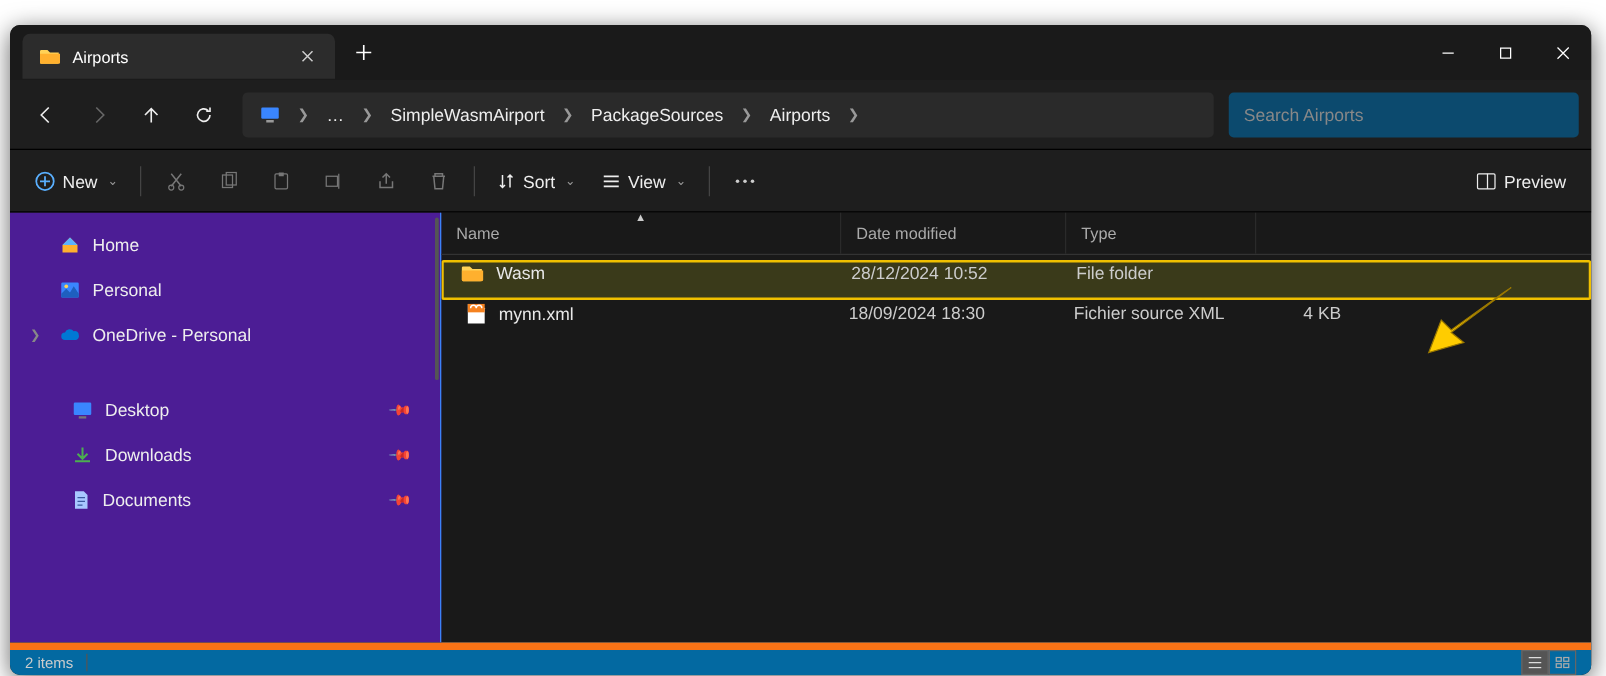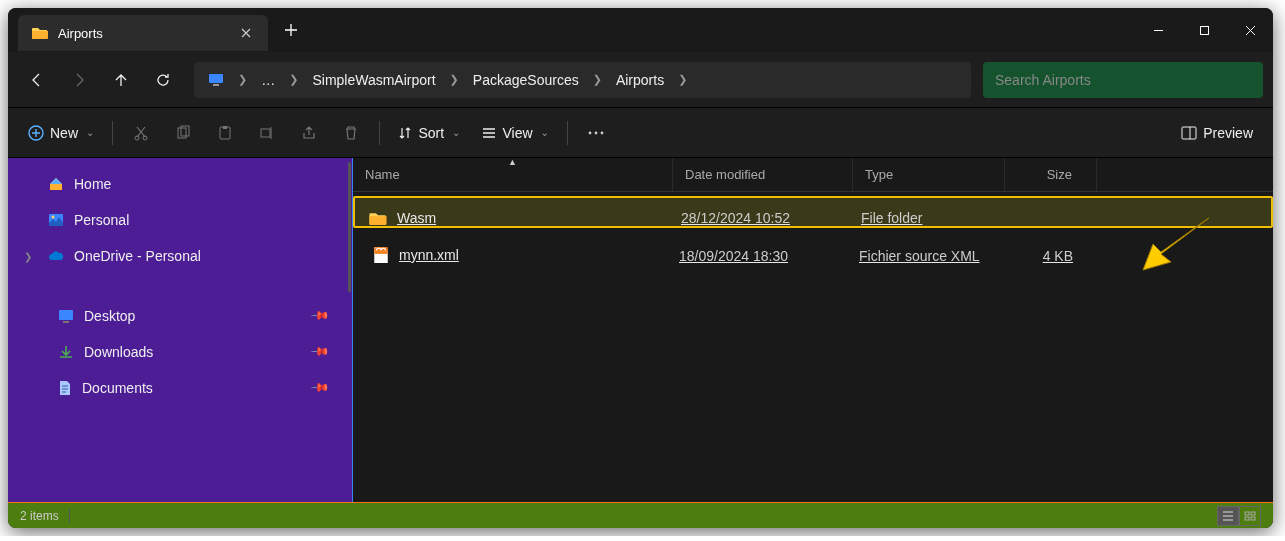--- a/index.html
+++ b/index.html
@@ -6,20 +6,21 @@
 body { background: #fff; padding: 8px; }
 .window {
   width: 1265px; height: 520px;
   background: #1a1a1a;
   border-radius: 8px;
   box-shadow: 0 4px 20px rgba(0,0,0,0.6);
   overflow: hidden;
   display: flex; flex-direction: column;
   color: #e8e8e8;
   position: relative;
+  margin-top: 12px;
 }
 .titlebar { height: 44px; display: flex; align-items: center; background: #1a1a1a; }
 .tab {
   display: flex; align-items: center; gap: 10px;
   background: #2c2c2c; height: 36px;
   margin: 6px 0 0 10px; padding: 0 14px;
   border-radius: 6px 6px 0 0;
   min-width: 250px;
   position: relative;
 }
@@ -37,21 +38,21 @@
 .addr {
   flex: 1; display:flex; align-items:center; height:36px;
   background:#2a2a2a; border-radius:4px; margin: 0 8px;
   padding: 0 6px; gap:2px;
 }
 .addr-seg { display:flex; align-items:center; gap:2px; }
 .addr-seg .seg-btn { padding: 6px 8px; font-size:14px; color:#eee; border-radius:3px; white-space:nowrap;}
 .addr-seg .chev { color:#999; padding:6px 4px; font-size:11px;}
 
 .search {
-  width: 280px; height:36px; background:#14532d; border-radius:4px;
+  width: 280px; height:36px; background:#0c4a6e; border-radius:4px;
   border:none; color:#aaa; padding: 0 12px; font-size:14px;
 }
 .search::placeholder { color:#888; }
 
 .toolbar { height: 50px; display:flex; align-items:center; padding: 0 10px; gap:2px; background:#1e1e1e; border-bottom:1px solid #000;}
 .tb-btn { height:36px; padding: 0 10px; display:flex; align-items:center; gap:6px; border-radius:4px; color:#eee; font-size:14px;}
 .tb-btn.ico { width:40px; justify-content:center; padding:0; color:#888;}
 .tb-btn.ico.dim { color:#555; }
 .tb-sep { width:1px; height:24px; background:#444; margin: 0 6px; }
 .tb-spacer { flex:1; }
@@ -69,29 +70,29 @@
 .main { flex:1; display:flex; flex-direction:column; background:#191919;}
 .cols { display:flex; height:34px; border-bottom:1px solid #333; color:#aaa; font-size:13px; position:relative;}
 .col { display:flex; align-items:center; padding:0 12px; border-right:1px solid #2a2a2a;}
 .col.name { width:320px; position:relative;}
 .col.date { width:180px; }
 .col.type { width:152px; }
 .col.size { width:92px; justify-content:flex-end; padding-right:24px;}
 .sort-ind { position:absolute; left:50%; top:-1px; transform:translateX(-50%); color:#ccc; font-size:9px;}
 
 .rows { flex:1; overflow:auto; padding-top:2px;}
-.row { display:flex; height:34px; align-items:flex-end; color:#e8e8e8; font-size:14px; margin: 2px 6px; border-radius:3px;text-decoration:underline;}
+.row { display:flex; height:34px; align-items:flex-start; color:#e8e8e8; font-size:14px; margin: 2px 6px; border-radius:3px;}
 .row .c-name { width:314px; display:flex; align-items:center; gap:10px; padding-left:14px;}
 .row .c-date { width:180px; padding-left:6px; color:#ccc;}
 .row .c-type { width:152px; padding-left:6px; color:#ccc;}
 .row .c-size { width:92px; text-align:right; padding-right:24px; color:#ccc;}
 .row.hl { background:#3a3a1a; border: 2px solid #f0c000; height:32px; box-sizing:border-box; margin: 2px 0; border-radius:2px; }
 .row.hl .c-name { width:320px; }
 
-.status { height:26px; display:flex; align-items:center; padding: 0 12px; font-size:12px; color:#ccc; background:#4d7c0f; border-top:1px solid #f97316;}
+.status { height:26px; display:flex; align-items:center; padding: 0 12px; font-size:12px; color:#ccc; background:#0369a1; border-top:6px solid #f97316;}
 .status .sep { width:1px; height:14px; background:#555; margin: 0 10px;}
 .view-toggle { margin-left:auto; display:flex; gap:0; }
 .vt-btn { width:22px; height:20px; border:1px solid #666; display:flex; align-items:center; justify-content:center; font-size:11px; color:#ccc;}
 .vt-btn.active { background:#555; }
 
 .arrow-anno {
   position:absolute; right:62px; top:208px;
   width:70px; height:56px; pointer-events:none;
 }
 
@@ -342,23 +343,20 @@
         <div class="col name">
           <span class="sort-ind">▲</span>
           <span>Name</span>
         </div>
         <div class="col date">
             <span>Date modified</span>
           </div>
         <div class="col type">
             <span>Type</span>
           </div>
-        <div class="col size">
-            <span>Size</span>
-          </div>
       </div>
       <div class="rows">
 
         <div class="row hl">
           <div class="c-name">
             <span>
                 <svg width="18" height="15" viewBox="0 0 16 14">
                   <path d="M1 2h5l2 2h7v8a1 1 0 0 1-1 1H1a1 1 0 0 1-1-1V3a1 1 0 0 1 1-1z" fill="#ffd257"></path>
                   <path d="M0 5h16v7a1 1 0 0 1-1 1H1a1 1 0 0 1-1-1z" fill="#ffb02e"></path>
                 </svg>

